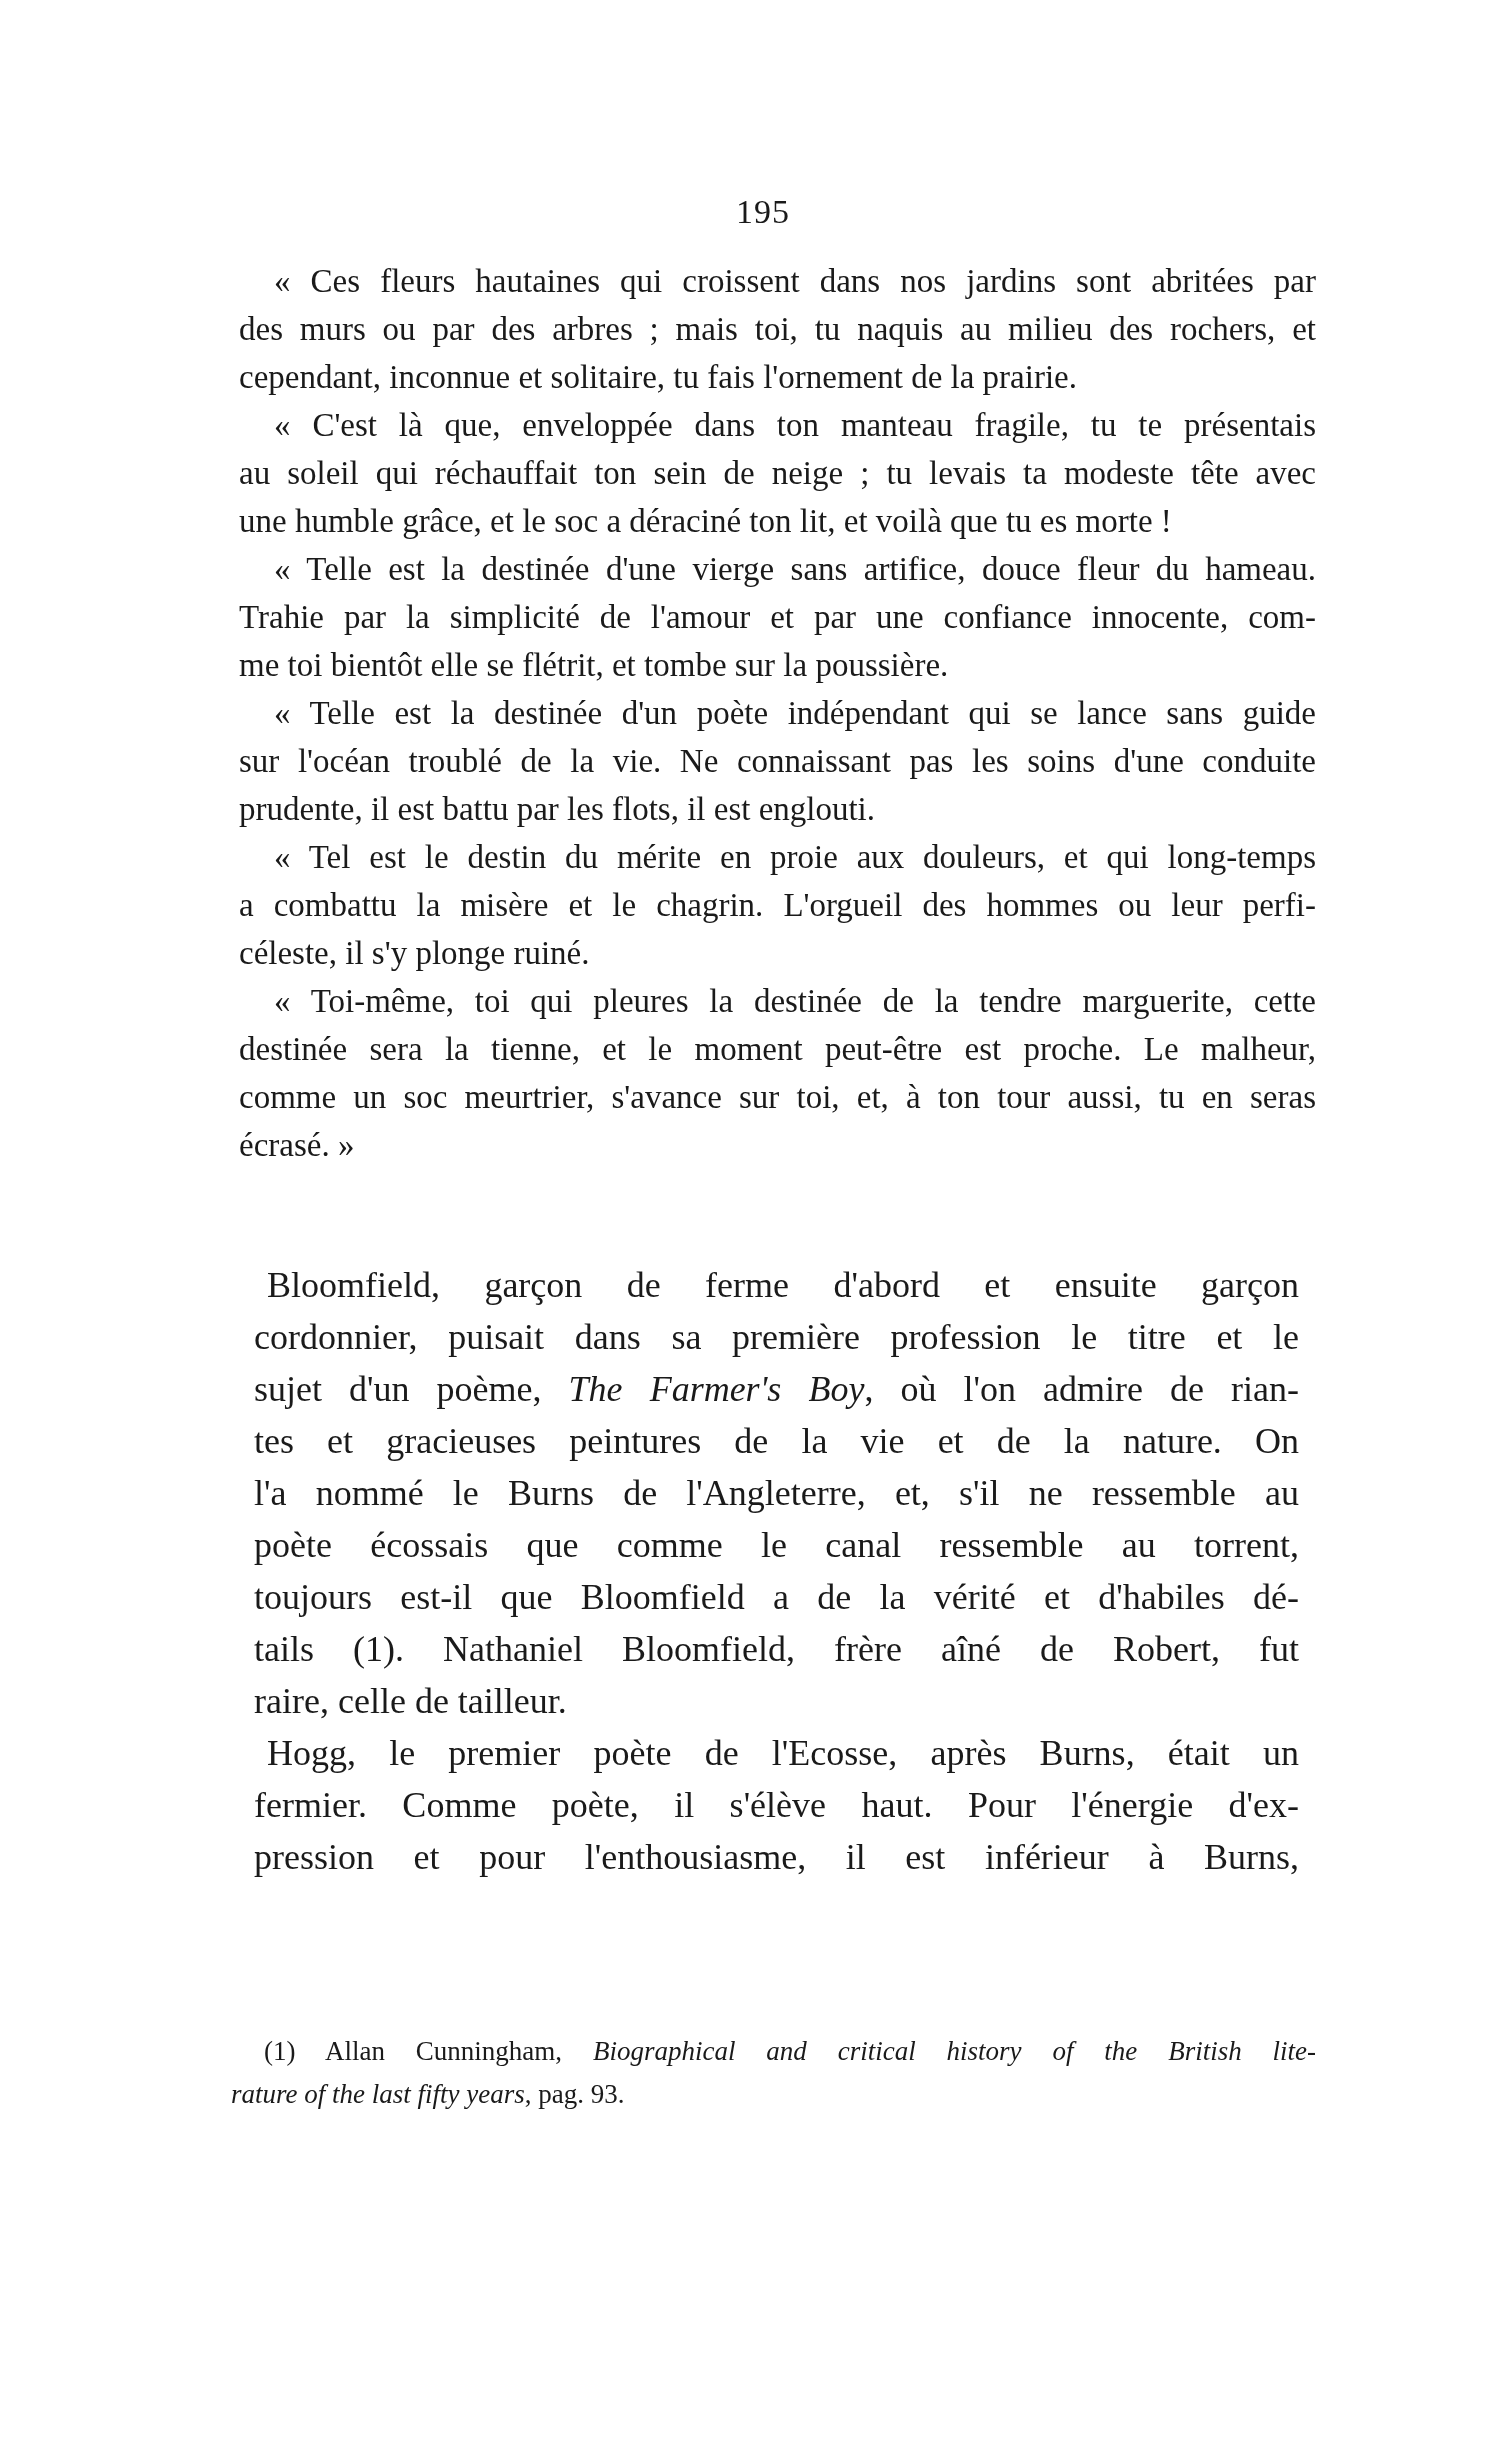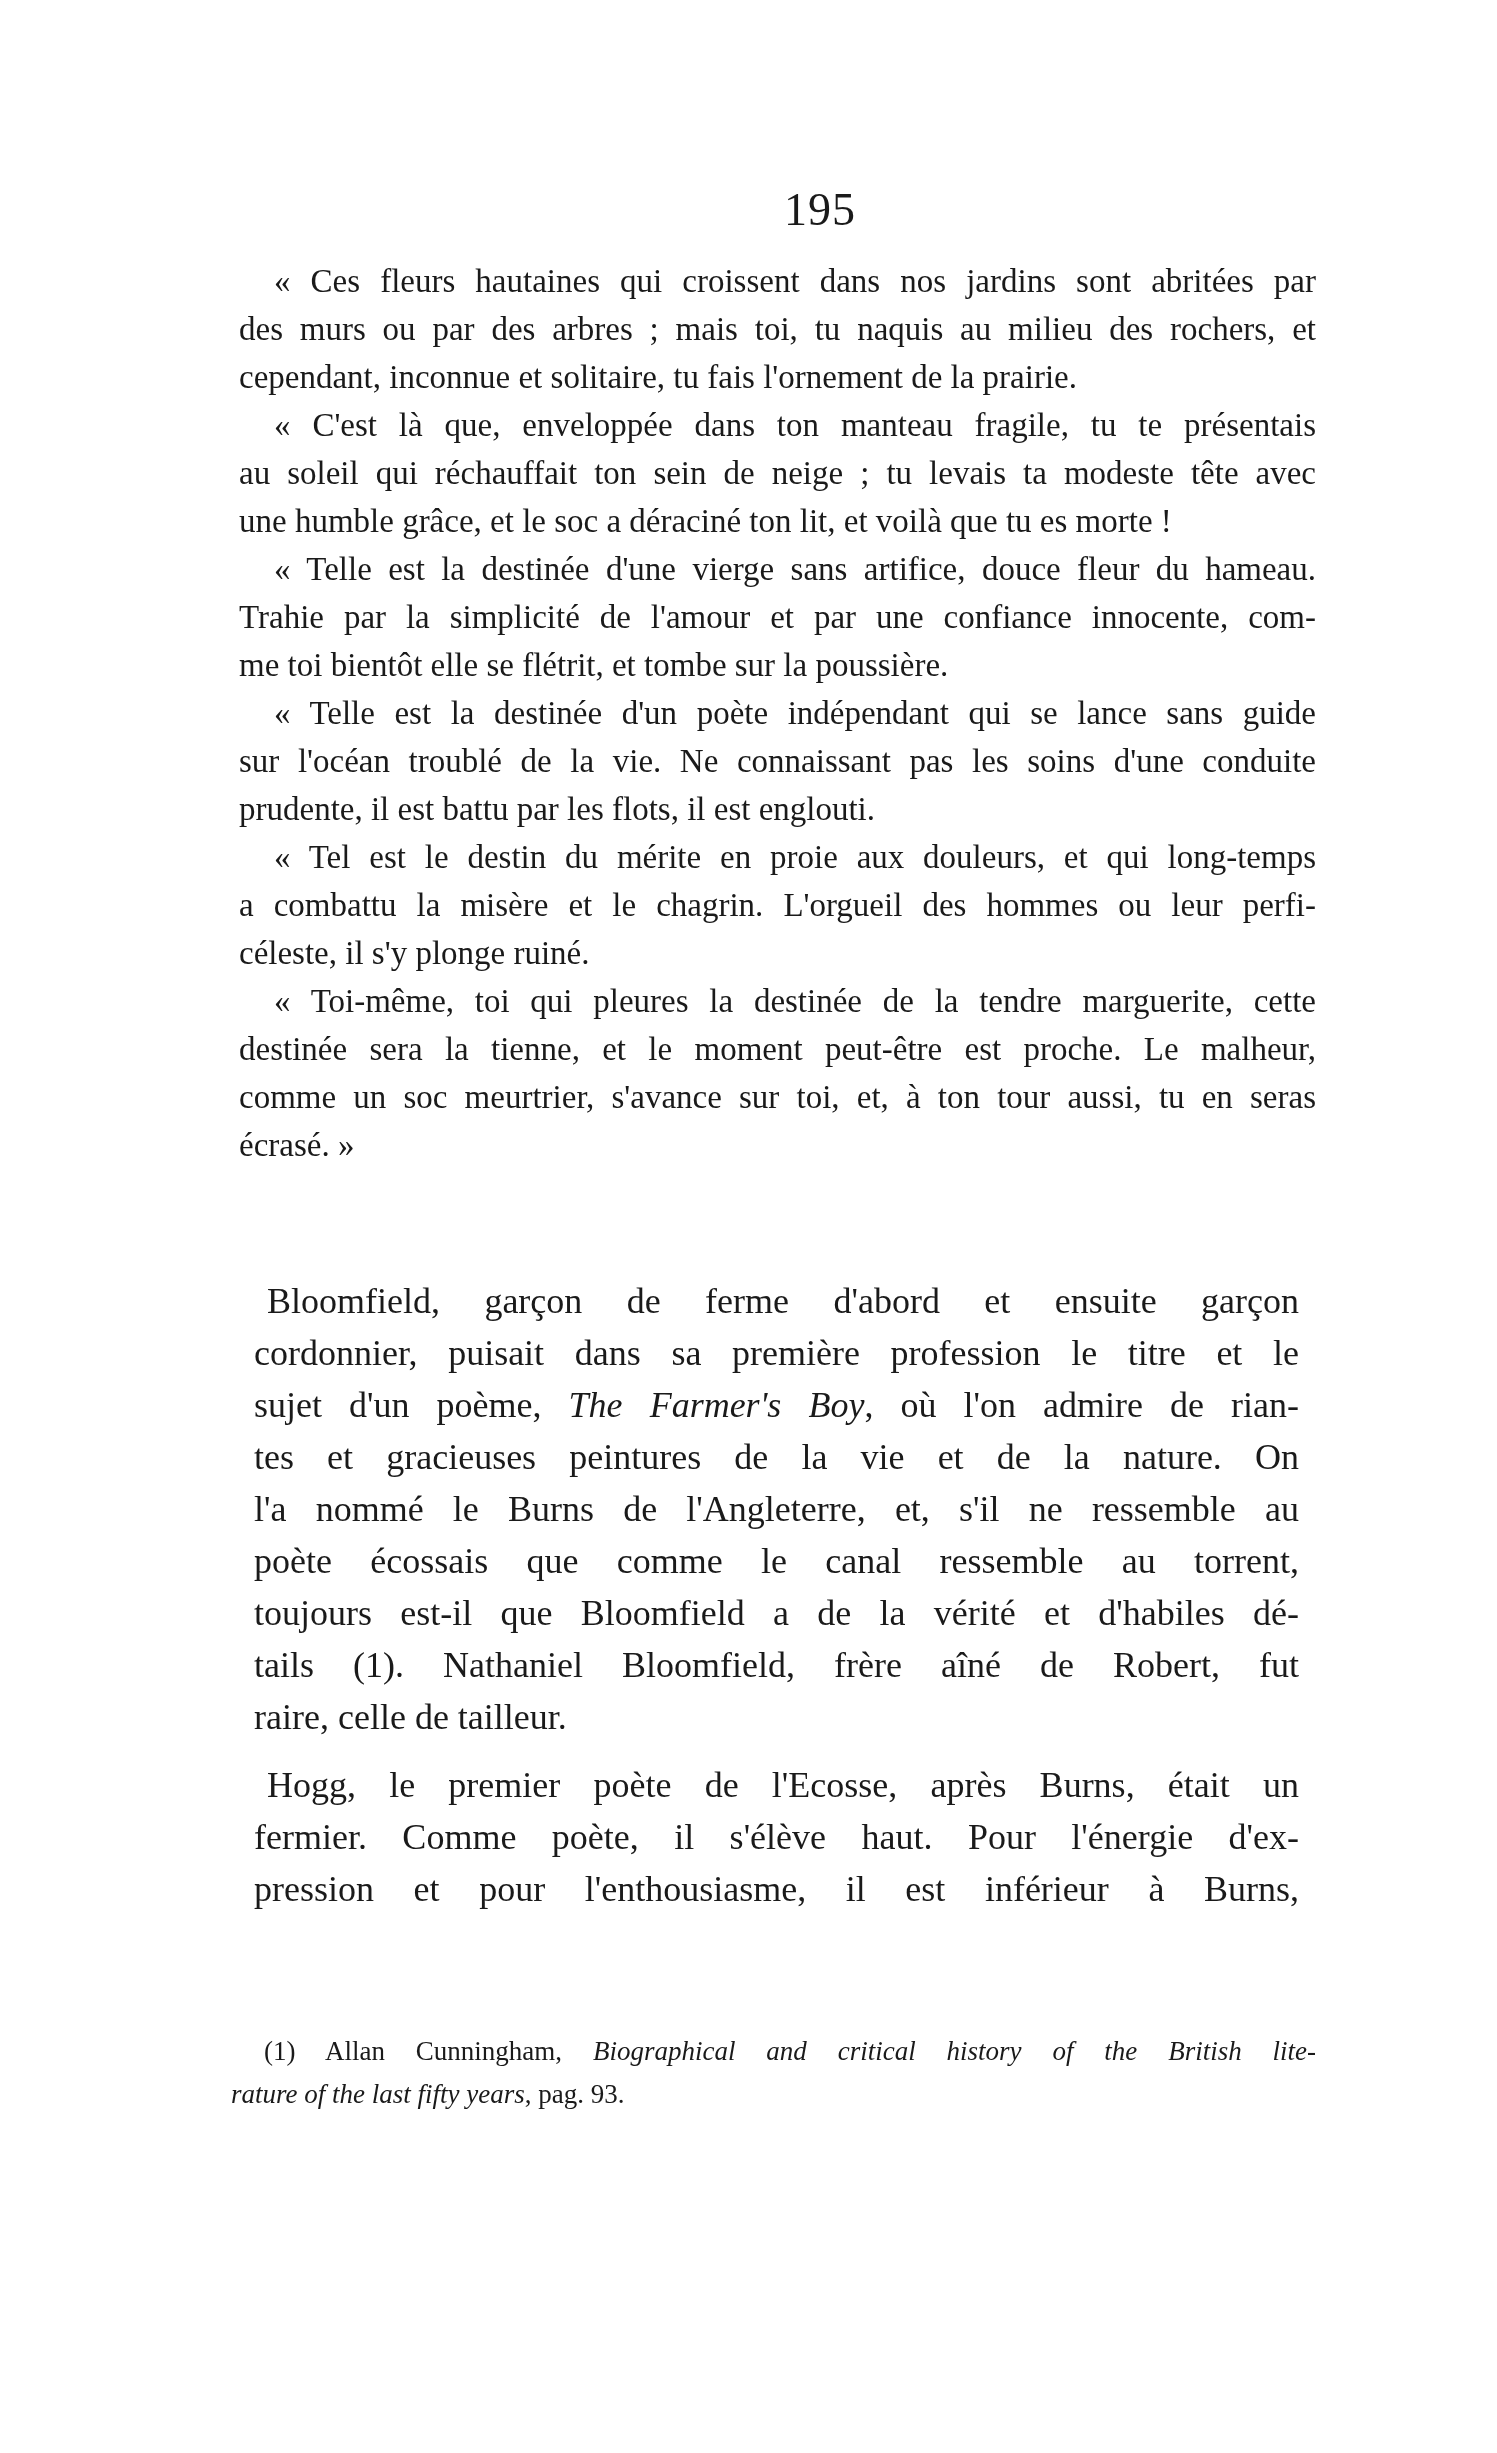--- a/index.html
+++ b/index.html
@@ -1,28 +1,28 @@
 <!DOCTYPE html>
 <html><head>
 <meta charset="utf-8">
 <style>
   html, body { margin: 0; padding: 0; background: #ffffff; }
   body { width: 1497px; height: 2454px; position: relative; overflow: hidden;
          font-family: "Liberation Serif", "DejaVu Serif", serif; color: #1a1a1a; }
-  .page-number { position: absolute; left: 736px; top: 183px; font-size: 46px; letter-spacing: 1px; margin-left: 48px; }
+  .page-number { position: absolute; left: 736px; top: 193px; font-size: 34px; letter-spacing: 1px; }
   .quote-block { position: absolute; left: 239px; top: 257px; width: 1077px; }
   .quote-line { font-size: 33px; line-height: 48px; height: 48px; white-space: nowrap;
                 text-align: justify; text-align-last: justify; }
   .quote-line.last { text-align-last: left; }
   .quote-line.indent { padding-left: 35px; }
   .main-block { position: absolute; left: 254px; top: 1259px; width: 1045px; }
   .main-line { font-size: 36px; line-height: 52px; height: 52px; white-space: nowrap;
                text-align: justify; text-align-last: justify; }
   .main-line.last { text-align-last: left; }
-  .main-line.indent { padding-left: 13px; margin-top: 16px; }
+  .main-line.indent { padding-left: 13px; }
   i { font-style: italic; }
   .footnote-block { position: absolute; left: 231px; top: 2030px; width: 1085px; }
   .fn-line { font-size: 27px; line-height: 43px; height: 43px; white-space: nowrap;
              text-align: justify; text-align-last: justify; }
   .fn-line.last { text-align-last: left; }
   .fn-line.indent { padding-left: 33px; }
 </style>
 </head>
 <body>
 

